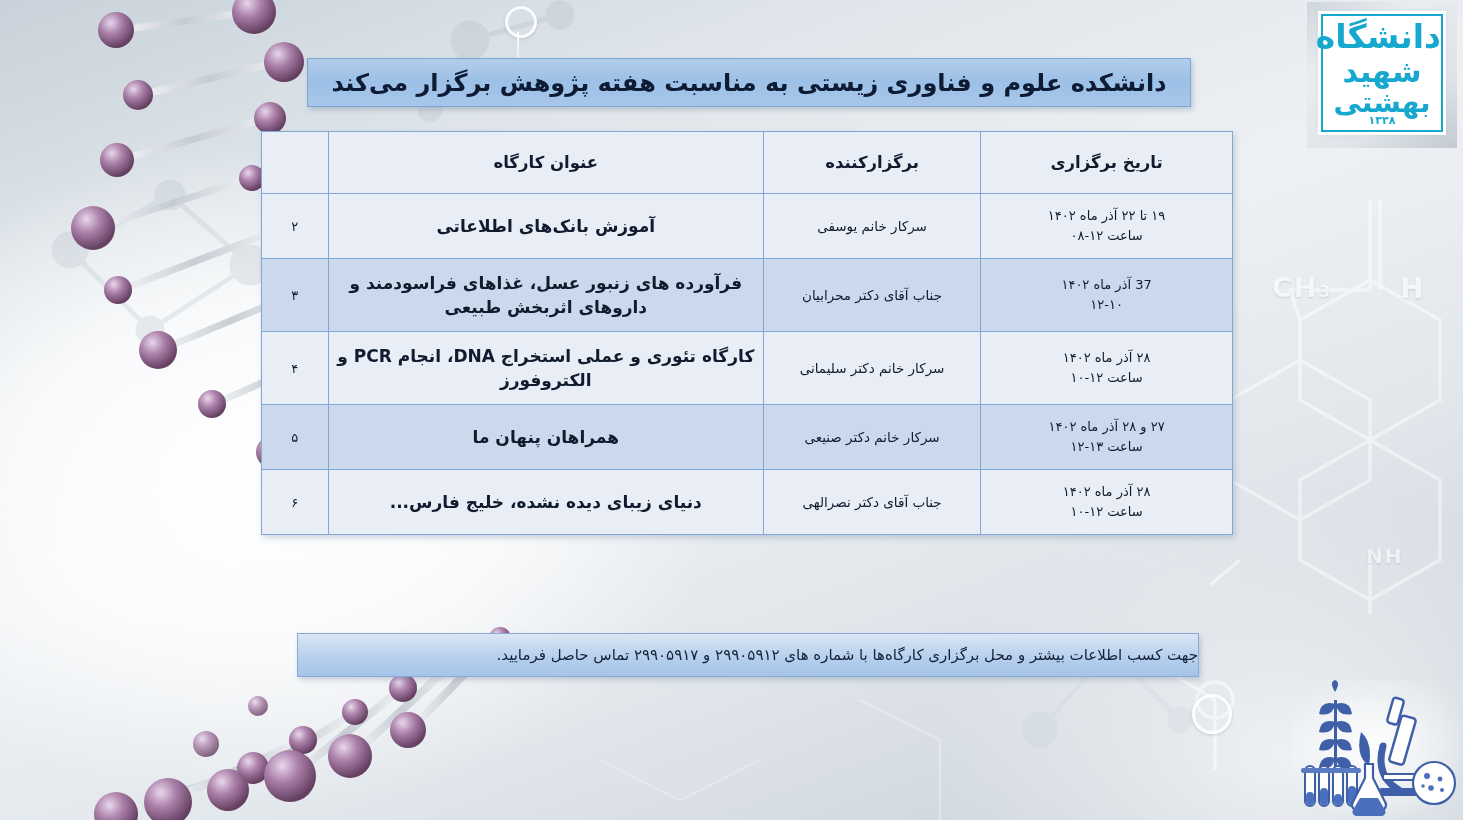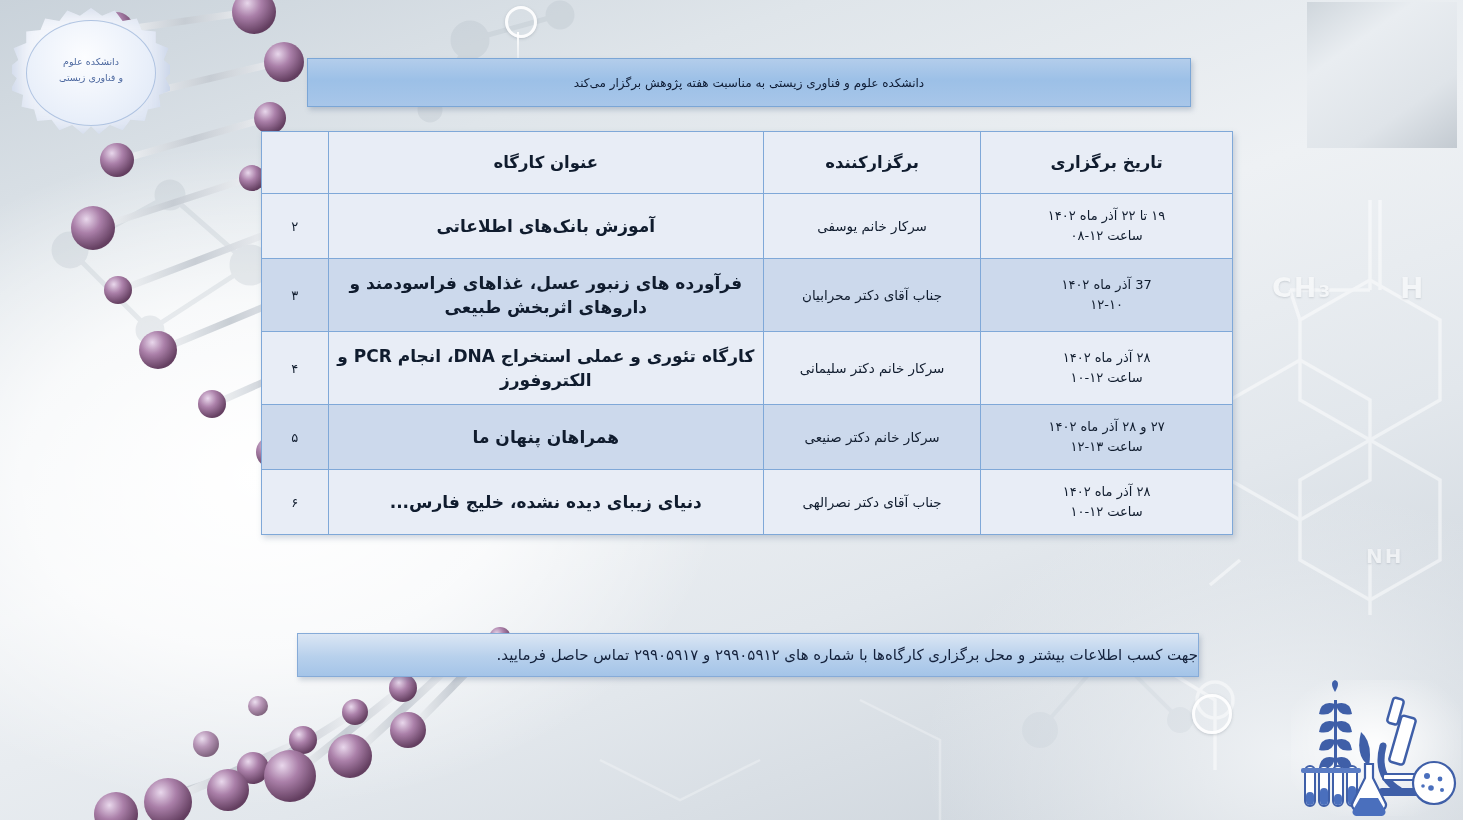--- a/index.html
+++ b/index.html
@@ -130,22 +130,22 @@
     width: 882px; height: 47px;
     background: linear-gradient(180deg, #b3cdeb 0%, #9cc0e7 45%, #a8c6e9 100%);
     border: 1px solid #7ba6d6;
     box-shadow: 2px 3px 5px rgba(90,110,140,0.30);
     display: flex;
     align-items: center;
     justify-content: center;
   }
   #title-banner .txt {
     color: #0d1b34;
-    font-size: 12px;
-    font-weight: normal;
+    font-size: 24px;
+    font-weight: bold;
     letter-spacing: 0.1px;
     direction: rtl;
   }
 
   
   #workshop-table {
     position: absolute;
     left: 261px; top: 131px;
     width: 972px;
     border-collapse: collapse;
@@ -333,31 +333,31 @@
         </g>
       </g>
 
       <g opacity="0.75">
         <circle cx="206" cy="744" r="13" fill="url(#bead)"></circle>
         <circle cx="258" cy="706" r="10" fill="url(#bead)"></circle>
       </g>
     </svg>
   </div>
 
-  <div id="faculty-seal">
-    <div class="seal-star"></div>
-    <div class="seal-ring-in"></div>
-    <div class="seal-text">
-      <div>دانشکده علوم</div>
-      <div>و فناوری زیستی</div>
-    </div>
-  </div>
 
   <div id="university-logo">
     <div class="logo-plate"></div>
+    <div class="logo-frame">
+      <div class="logo-glyph">
+        <div class="logo-l1">دانشگاه</div>
+        <div class="logo-l2">شهید</div>
+        <div class="logo-l3">بهشتی</div>
+        <div class="logo-year">۱۳۳۸</div>
+      </div>
+    </div>
   </div>
 
   <div id="science-illustration">
     <svg width="170" height="136" viewBox="0 0 170 136" xmlns="http://www.w3.org/2000/svg">
       <defs>
         <radialGradient id="halo" cx="50%" cy="48%" r="58%">
           <stop offset="0%" stop-color="#ffffff" stop-opacity="0.95"></stop>
           <stop offset="100%" stop-color="#ffffff" stop-opacity="0"></stop>
         </radialGradient>
       </defs>

